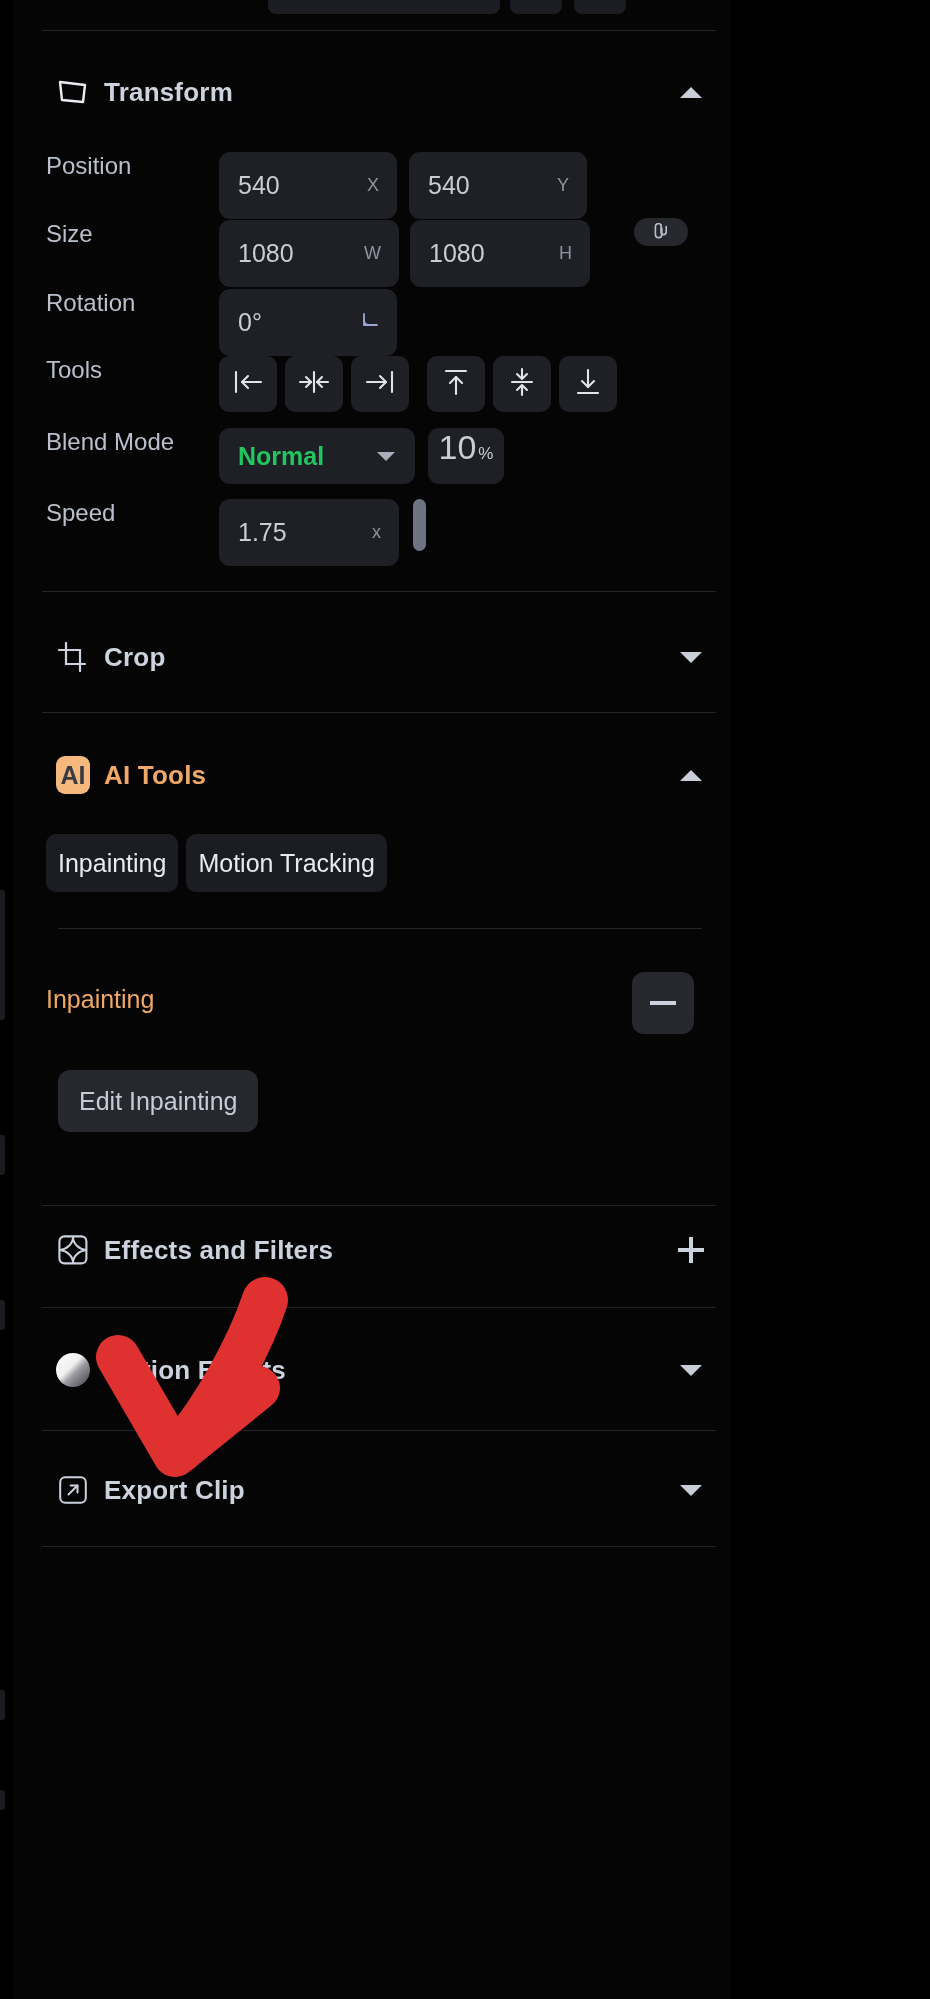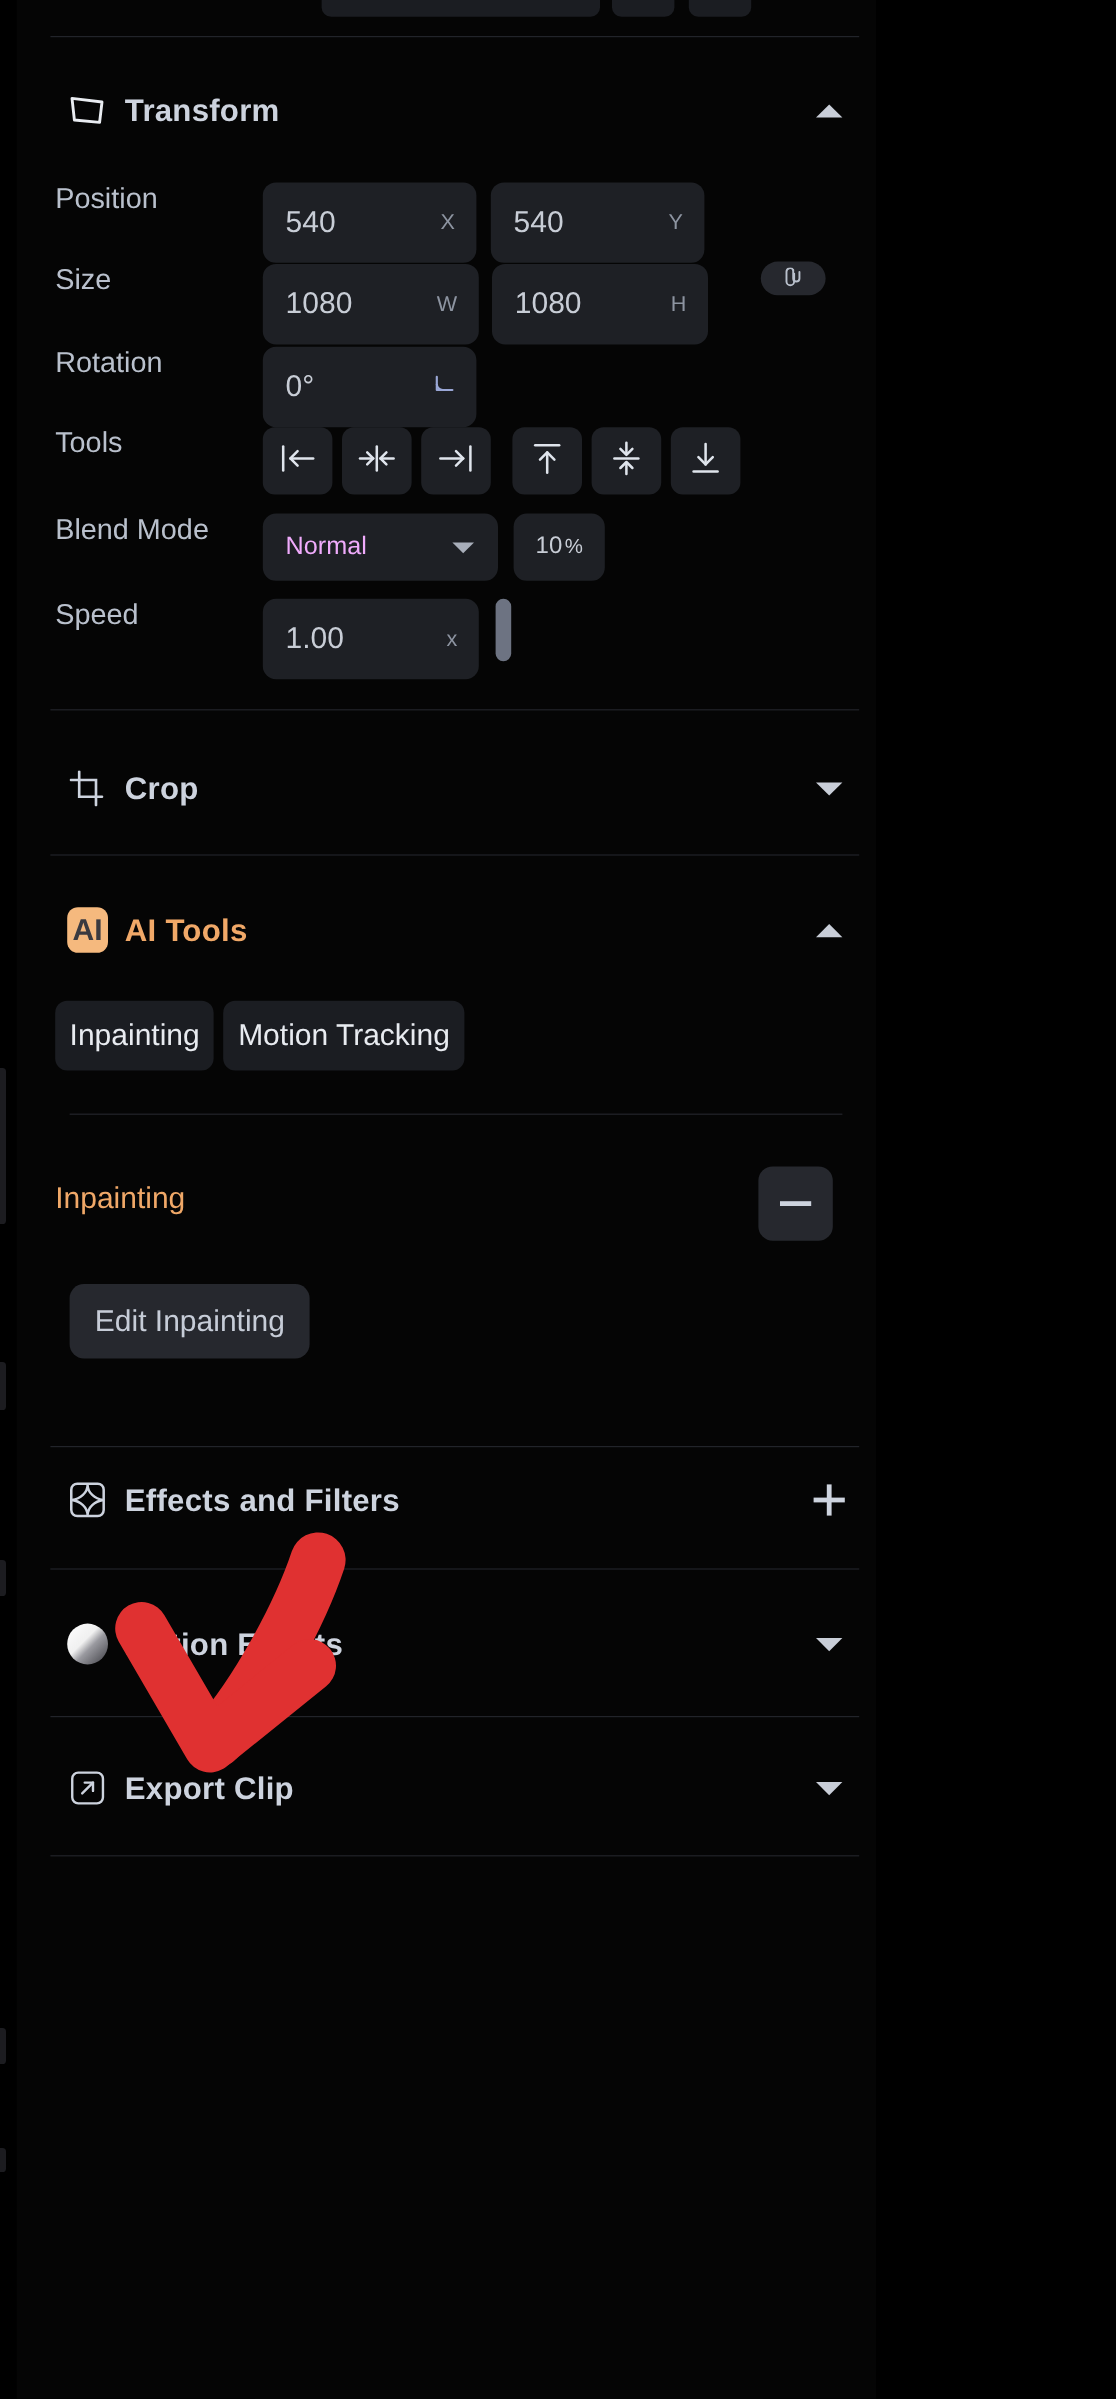--- a/index.html
+++ b/index.html
@@ -109,33 +109,33 @@
     width: 58px; height: 56px; border-radius: 10px;
     background: #1e2025;
     display: flex; align-items: center; justify-content: center;
     margin-right: 8px;
   }
   .align-btn.gap { margin-left: 10px; }
   .blend-sel {
     width: 196px; height: 56px; border-radius: 11px; background: #1e2025;
     display: flex; align-items: center; position: relative;
   }
-  .blend-sel .val { font-size: 21px; color: #f0abfc; padding-left: 19px; }
+  .blend-sel .val { font-size: 25px; color: #22c55e; padding-left: 19px; font-weight: bold; }
   .blend-sel .ar {
     position: absolute; right: 20px;
     width: 0; height: 0;
     border-left: 9px solid transparent; border-right: 9px solid transparent;
     border-top: 9px solid #a8aeba;
   }
   .opacity-chip {
     width: 76px; height: 56px; border-radius: 11px; background: #1e2025;
     display: flex; align-items: baseline; justify-content: center;
     margin-left: 13px;
   }
-  .opacity-chip .num { font-size: 20px; color: #c8cdd6; margin-top: 16px; }
+  .opacity-chip .num { font-size: 34px; color: #c8cdd6; }
   .opacity-chip .pct { font-size: 17px; color: #c8cdd6; margin-left: 2px; }
   .speed-thumb {
     width: 13px; height: 52px; border-radius: 7px; background: #6d7382;
     margin-left: 14px;
   }
   
   .ai-badge {
     width: 38px; height: 38px; border-radius: 9px;
     background: #f5b97e;
     display: flex; align-items: center; justify-content: center;
@@ -327,21 +327,21 @@
       </div>
       <div class="opacity-chip">
         <span class="num">10</span>
         <span class="pct">%</span>
       </div>
     </div>
 
     <div class="row" style="top:499px">
       <div class="row-label">Speed</div>
       <div class="field" style="width:180px">
-        <span class="val">1.00</span>
+        <span class="val">1.75</span>
         <span class="unit">x</span>
       </div>
       <div class="speed-thumb"></div>
     </div>
 
     <div class="divider" style="top:591px"></div>
 
     <div class="sect-head" style="top:627px">
       <span class="sect-ico">
         <svg width="30" height="30" viewBox="0 0 30 30" fill="none">

